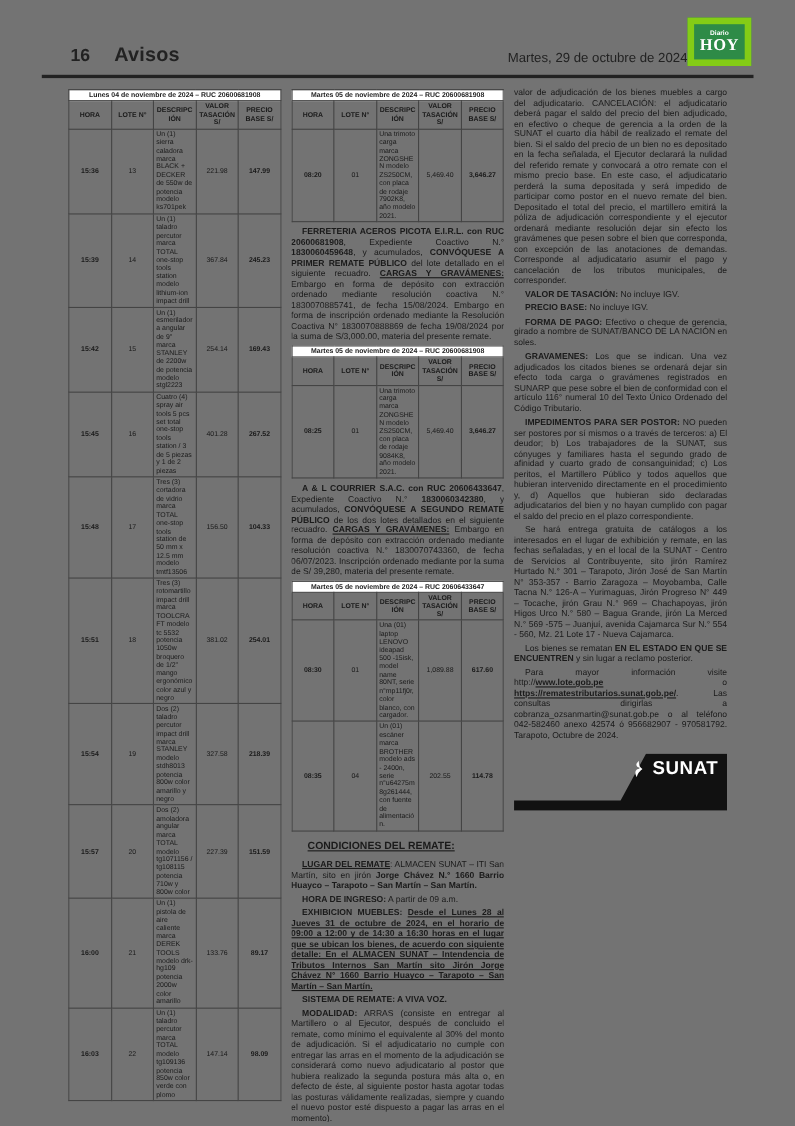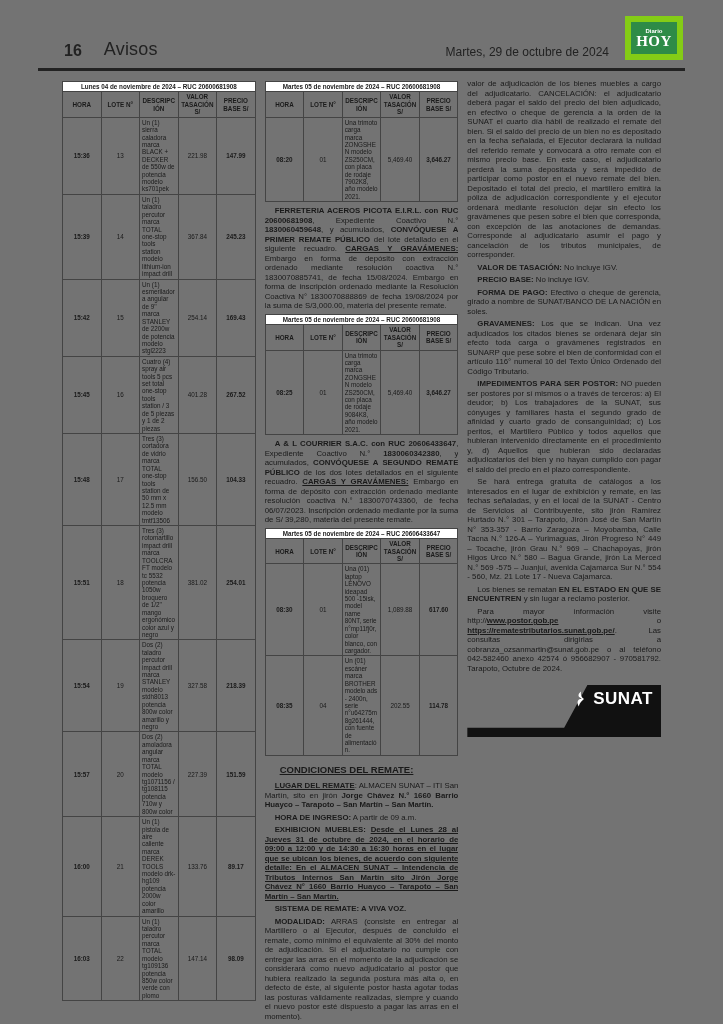--- a/index.html
+++ b/index.html
@@ -4,23 +4,23 @@
 <style>
   html,body{margin:0;padding:0;background:#e8e8e8;}
   .page{
     position:relative;width:723px;height:1024px;margin:0 auto;background:#737373;
     font-family:"Liberation Sans",sans-serif;color:#1a1a1a;overflow:hidden;
     display:flex;flex-direction:column;
   }
   
   .hdr{display:flex;align-items:flex-end;padding:16px 40px 6px 40px;}
   .hdr .page-num{font-size:16px;font-weight:800;margin-left:24px;color:#222;}
-  .hdr .section-title{font-size:18px;font-weight:400;margin-left:22px;letter-spacing:.2px;color:#222;}
+  .hdr .section-title{font-size:18px;font-weight:700;margin-left:22px;letter-spacing:.2px;color:#222;}
   .hdr .spacer{flex:1;}
-  .hdr .date{font-size:12px;color:#222;margin-right:16px;margin-bottom:1px;}
+  .hdr .date{font-size:12px;color:#222;margin-bottom:1px;}
   .hoy-logo{width:46px;height:32px;background:#2e8b47;border:6px solid #84cc16;
     display:flex;flex-direction:column;align-items:center;justify-content:center;line-height:1;}
   .hoy-logo .diario{color:#fff;font-size:6px;font-weight:700;}
   .hoy-logo .hoy{color:#fff;font-size:15px;font-weight:800;letter-spacing:.5px;font-family:"Liberation Serif",serif;}
   .rule{height:3px;background:#222;margin:2px 38px 6px 38px;}
   
   .cols{flex:1;display:grid;grid-template-columns:1fr 1fr 1fr;gap:9px;padding:2px 62px 4px 62px;overflow:hidden;}
   .col{overflow:hidden;font-size:7.8px;line-height:1.22;text-align:justify;}
   
   table.rtable{border-collapse:collapse;width:100%;margin:2px 0 4px 0;table-layout:fixed;}
@@ -250,21 +250,21 @@
 
     <section class="col">
       <p class="cond noindent"><span>valor de adjudicación de los bienes muebles a cargo del adjudicatario. CANCELACIÓN: el adjudicatario deberá pagar el saldo del precio del bien adjudicado, en efectivo o cheque de gerencia a la orden de la SUNAT el cuarto día hábil de realizado el remate del bien. Si el saldo del precio de un bien no es depositado en la fecha señalada, el Ejecutor declarará la nulidad del referido remate y convocará a otro remate con el mismo precio base. En este caso, el adjudicatario perderá la suma depositada y será impedido de participar como postor en el nuevo remate del bien. Depositado el total del precio, el martillero emitirá la póliza de adjudicación correspondiente y el ejecutor ordenará mediante resolución dejar sin efecto los gravámenes que pesen sobre el bien que corresponda, con excepción de las anotaciones de demandas. Corresponde al adjudicatario asumir el pago y cancelación de los tributos municipales, de corresponder.</span></p>
       <p class="cond"><span class="fmt-b">VALOR DE TASACIÓN:</span><span> No incluye IGV.</span></p>
       <p class="cond"><span class="fmt-b">PRECIO BASE:</span><span> No incluye IGV.</span></p>
       <p class="cond"><span class="fmt-b">FORMA DE PAGO:</span><span> Efectivo o cheque de gerencia, girado a nombre de SUNAT/BANCO DE LA NACIÓN en soles.</span></p>
       <p class="cond"><span class="fmt-b">GRAVAMENES:</span><span> Los que se indican. Una vez adjudicados los citados bienes se ordenará dejar sin efecto toda carga o gravámenes registrados en SUNARP que pese sobre el bien de conformidad con el artículo 116° numeral 10 del Texto Único Ordenado del Código Tributario.</span></p>
       <p class="cond"><span class="fmt-b">IMPEDIMENTOS PARA SER POSTOR:</span><span> NO pueden ser postores por sí mismos o a través de terceros: a) El deudor; b) Los trabajadores de la SUNAT, sus cónyuges y familiares hasta el segundo grado de afinidad y cuarto grado de consanguinidad; c) Los peritos, el Martillero Público y todos aquellos que hubieran intervenido directamente en el procedimiento y, d) Aquellos que hubieran sido declaradas adjudicatarios del bien y no hayan cumplido con pagar el saldo del precio en el plazo correspondiente.</span></p>
       <p class="cond gap-top"><span>Se hará entrega gratuita de catálogos a los interesados en el lugar de exhibición y remate, en las fechas señaladas, y en el local de la SUNAT - Centro de Servicios al Contribuyente, sito jirón Ramírez Hurtado N.° 301 – Tarapoto, Jirón José de San Martín N° 353-357 - Barrio Zaragoza – Moyobamba, Calle Tacna N.° 126-A – Yurimaguas, Jirón Progreso N° 449 – Tocache, jirón Grau N.° 969 – Chachapoyas, jirón Higos Urco N.° 580 – Bagua Grande, jirón La Merced N.° 569 -575 – Juanjuí, avenida Cajamarca Sur N.° 554 - 560, Mz. 21 Lote 17 - Nueva Cajamarca.</span></p>
       <p class="cond gap-top"><span>Los bienes se rematan </span><span class="fmt-b">EN EL ESTADO EN QUE SE ENCUENTREN</span><span> y sin lugar a reclamo posterior.</span></p>
-      <p class="cond"><span>Para mayor información visite http://</span><span class="fmt-b fmt-u">www.postor.gob.pe</span><span> o </span><span class="fmt-b fmt-u">https://rematestributarios.sunat.gob.pe/</span><span>. Las consultas dirigirlas a cobranza_ozsanmartin@sunat.gob.pe o al teléfono 042-582460 anexo 42574 ó 956682907 - 970581792. Tarapoto, Octubre de 2024.</span></p>
+      <p class="cond"><span>Para mayor información visite http://</span><span class="fmt-b fmt-u">www.lote.gob.pe</span><span> o </span><span class="fmt-b fmt-u">https://rematestributarios.sunat.gob.pe/</span><span>. Las consultas dirigirlas a cobranza_ozsanmartin@sunat.gob.pe o al teléfono 042-582460 anexo 42574 ó 956682907 - 970581792. Tarapoto, Octubre de 2024.</span></p>
       <div class="sunat-logo">
         <div class="sunat-black"></div>
         <div class="sunat-inner">
           <svg viewBox="0 0 24 24">
             <path d="M12 2 C6.5 6.5 8.5 10 13 11 C8 12.2 5.5 16 9.2 22 C10.2 16.5 14 14 16 12 C12.8 10 11 6.5 12 2 Z" fill="#ffffff"></path>
           </svg>
           <span class="sunat-word">SUNAT</span>
         </div>
       </div>
     </section>

